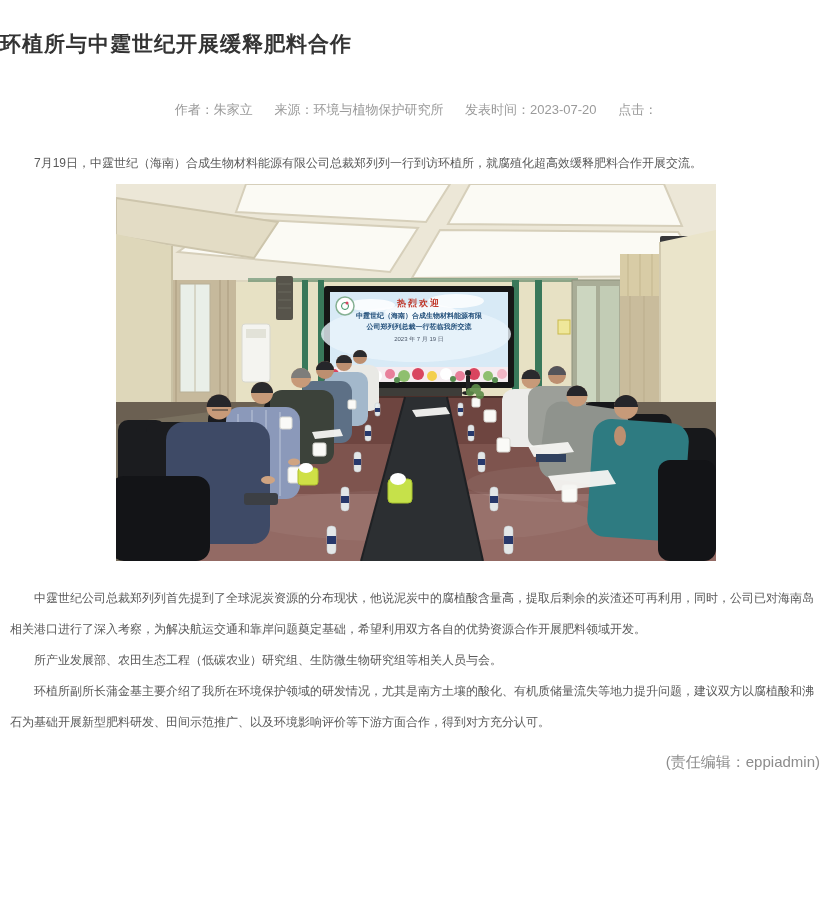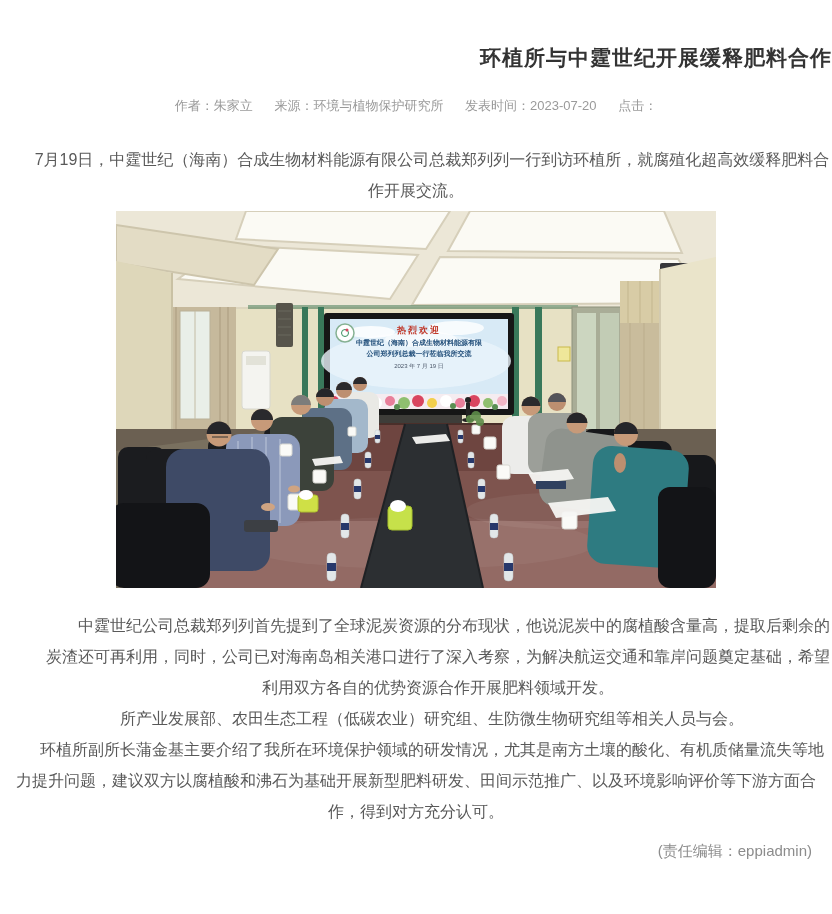--- a/index.html
+++ b/index.html
@@ -1,32 +1,32 @@
 <!DOCTYPE html>
 <html><head>
 <meta charset="utf-8">
 <style>
   html,body{margin:0;padding:0;background:#ffffff;}
   body{width:832px;height:914px;font-family:"Liberation Sans",sans-serif;overflow:hidden;}
   .page{width:832px;}
-  .title{margin:44px 0 0;text-align:right;font-size:21px;line-height:27px;color:#333333;font-weight:bold;letter-spacing:1px;}
-  .meta{margin-top:21px;text-align:center;font-size:13px;line-height:28px;color:#9a9a9a;}
+  .title{margin:30px 0 0;text-align:left;font-size:21px;line-height:27px;color:#333333;font-weight:bold;letter-spacing:1px;}
+  .meta{margin-top:39px;text-align:center;font-size:13px;line-height:28px;color:#9a9a9a;}
   .meta .sep{display:inline-block;width:18px;}
   .fontbar a{color:#9a9a9a;text-decoration:none;cursor:pointer;margin:0 6px;}
   .fontbar .print{margin-left:22px;}
-  .para{margin:0;font-size:16px;line-height:31px;color:#595959;text-indent:2em;padding:0 2px;text-align:center;}
+  .para{margin:0;font-size:12px;line-height:31px;color:#595959;text-indent:2em;padding:0 10px;}
   .p1{margin-top:24px;}
-  .p2{margin-top:22px;margin-left:44px;}
+  .p2{margin-top:22px;}
   .photo{position:relative;width:600px;height:377px;margin:5px auto 12px;overflow:hidden;background:#fdba74;}
   .photo svg{position:absolute;left:0;top:0;}
   .tv-text{position:absolute;left:214px;top:108px;width:178px;height:74px;display:flex;flex-direction:column;align-items:center;padding-top:5px;box-sizing:border-box;pointer-events:none;}
   .tv-line1{font-size:9px;font-weight:bold;color:#c0392b;line-height:13px;letter-spacing:2px;}
   .tv-line2,.tv-line3{font-size:7px;font-weight:bold;color:#24517c;line-height:11px;white-space:nowrap;}
   .tv-line4{font-size:6px;color:#4a5668;line-height:10px;margin-top:2px;}
-  .editor{margin-top:12px;text-align:right;font-size:15px;line-height:24px;color:#8c8c8c;padding-right:20px;}
+  .editor{margin-top:12px;text-align:right;font-size:15px;line-height:24px;color:#8c8c8c;padding-right:12px;}
 </style>
 </head>
 <body>
 
 <div class="page">
 
   <h1 class="title">环植所与中霆世纪开展缓释肥料合作</h1>
 
   <div class="meta">
     <div>

